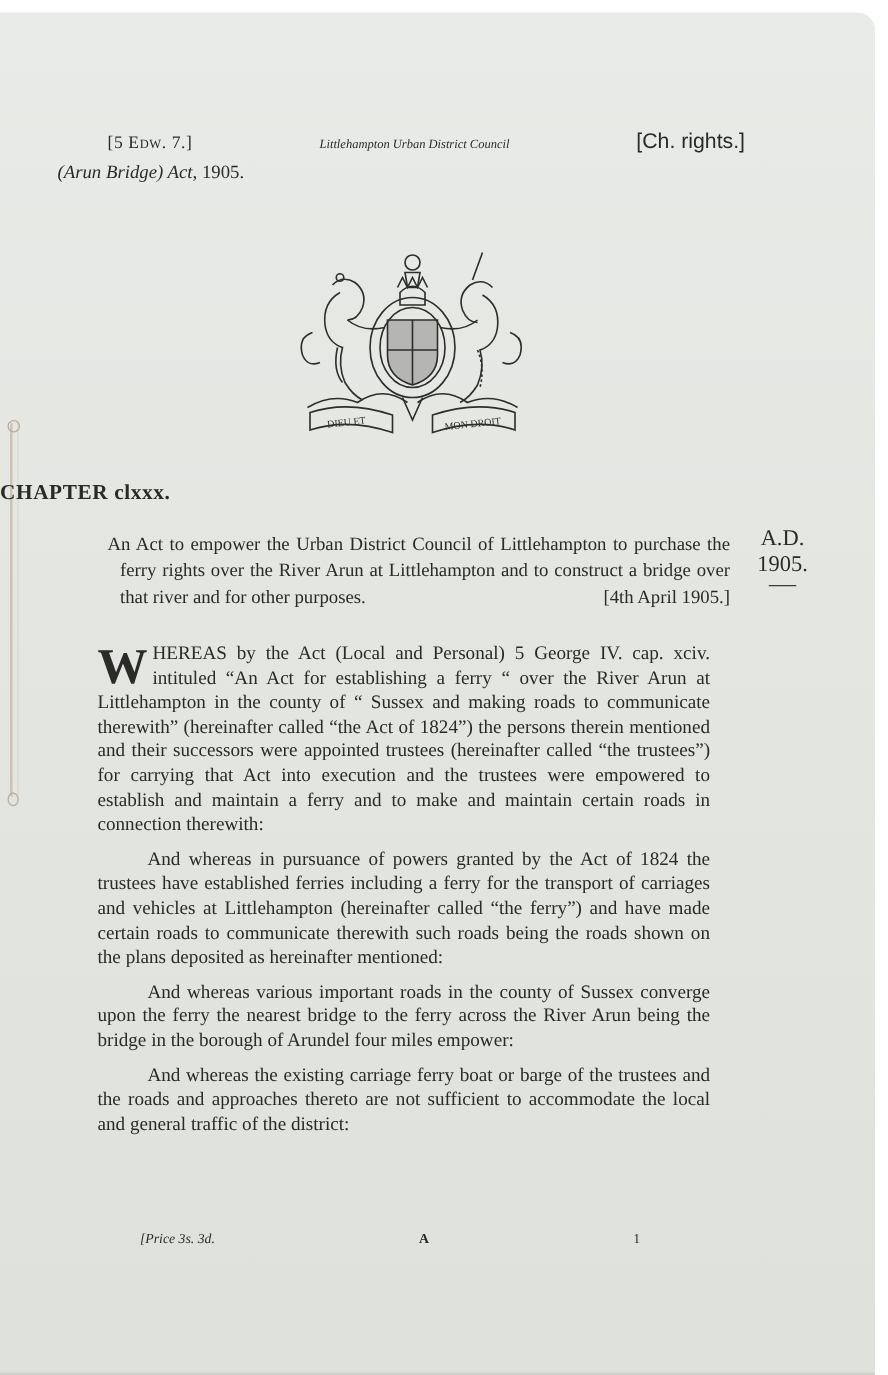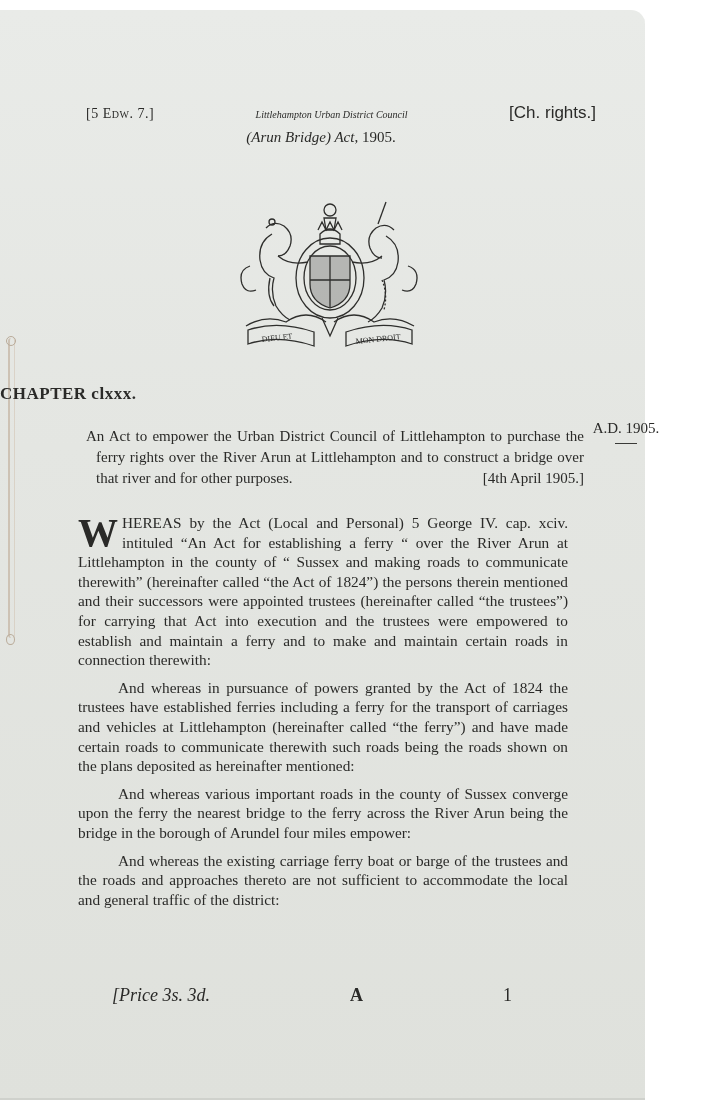--- a/index.html
+++ b/index.html
@@ -3,21 +3,21 @@
   <meta charset="utf-8">
   <style>
     html, body { margin: 0; padding: 0; }
     body {
       width: 710px; height: 1100px; overflow: hidden;
       background: #ffffff;
       font-family: "Liberation Serif", "DejaVu Serif", serif;
       color: #2a2a28;
     }
     .page {
-      position: absolute; left: 0; top: 10px; width: 645px; height: 1090px;
+      position: absolute; left: 0; top: 10px; width: 700px; height: 1090px;
       background: linear-gradient(180deg, #e9ebe8 0%, #e4e6e2 40%, #dfe1dc 100%);
       border-top-right-radius: 14px;
       box-shadow: inset 0 -2px 0 #cfd1cc;
     }
     .binding-thread {
       position: absolute; left: 8px; top: 328px; width: 4px; height: 300px;
       border-left: 2px solid #cbbfb0; border-right: 1px solid #d9d0c4;
       border-radius: 3px; opacity: 0.9;
     }
     .binding-knot-top { position:absolute; left:6px; top:326px; width:8px; height:8px; border-radius:50%; border:1px solid #b9ab99; }
@@ -25,54 +25,54 @@
 
     .header {
       position: absolute; left: 86px; top: 92px; width: 510px;
       font-size: 15px; line-height: 22px;
     }
     .header-row { display: flex; justify-content: space-between; align-items: baseline; }
     .reg-ref { font-size: 14px; letter-spacing: 0.5px; }
     .reg-ref .sc { font-variant: small-caps; }
     .short-title-1 { font-style: italic; font-size: 10px; }
     .chapter-ref { font-family: "Liberation Sans", "DejaVu Sans", sans-serif; font-size: 17px; }
-    .short-title-2 { text-align: center; margin-left: -40px; font-size: 15px; }
+    .short-title-2 { text-align: left; margin-left: -40px; font-size: 15px; }
     .short-title-2 i { font-style: italic; }
 
     .arms { position: absolute; left: 232px; top: 184px; width: 196px; height: 172px; }
 
     .chapter-title {
       position: absolute; left: 0; top: 374px; width: 655px; text-align: left;
       font-size: 17px; font-weight: bold; letter-spacing: 0.5px;
     }
     .long-title {
       position: absolute; left: 86px; top: 416px; width: 488px;
       font-size: 15px; line-height: 21px; text-align: justify;
       text-indent: -10px; padding-left: 10px;
     }
     .long-title .date { float: right; }
     .margin-note {
       position: absolute; left: 591px; top: 410px; width: 70px;
-      font-size: 15px; text-align: center;
+      font-size: 18px; text-align: center;
     }
     .margin-rule { width: 22px; height: 1px; background: #3a3a38; margin: 6px auto 0; }
 
     .body-text {
       position: absolute; left: 78px; top: 503px; width: 490px;
       font-size: 15.3px; line-height: 19.6px; text-align: justify;
     }
     .body-text p { margin: 0 0 8px 0; }
     .body-text p.indent { text-indent: 40px; }
     .dropcap {
       float: left; font-size: 40px; line-height: 32px; font-weight: bold;
       margin: 2px 4px 0 0; padding-top: 2px;
     }
     .footer {
       position: absolute; left: 112px; top: 975px; width: 400px;
-      font-size: 18px; display: flex; justify-content: space-between;
+      font-size: 11px; display: flex; justify-content: space-between;
     }
     .price { font-style: italic; }
     .sig { font-weight: bold; font-family: "Liberation Serif", serif; }
   </style>
 </head>
 <body>
 
 <div class="page">
 
   <div class="binding-thread"></div>

